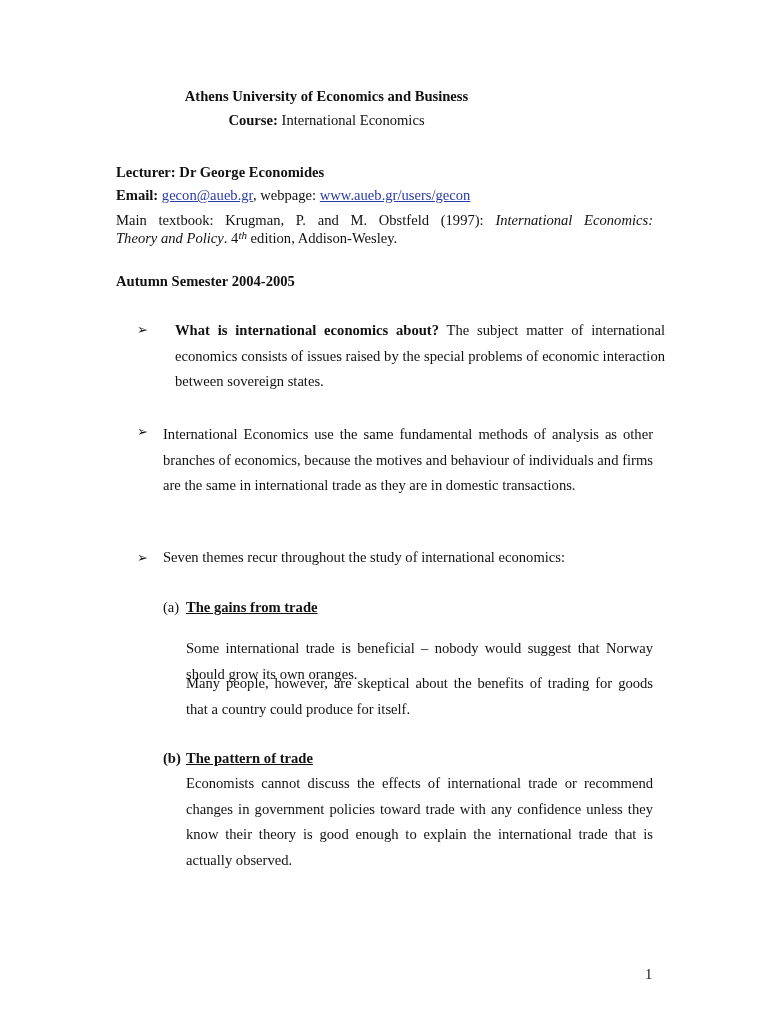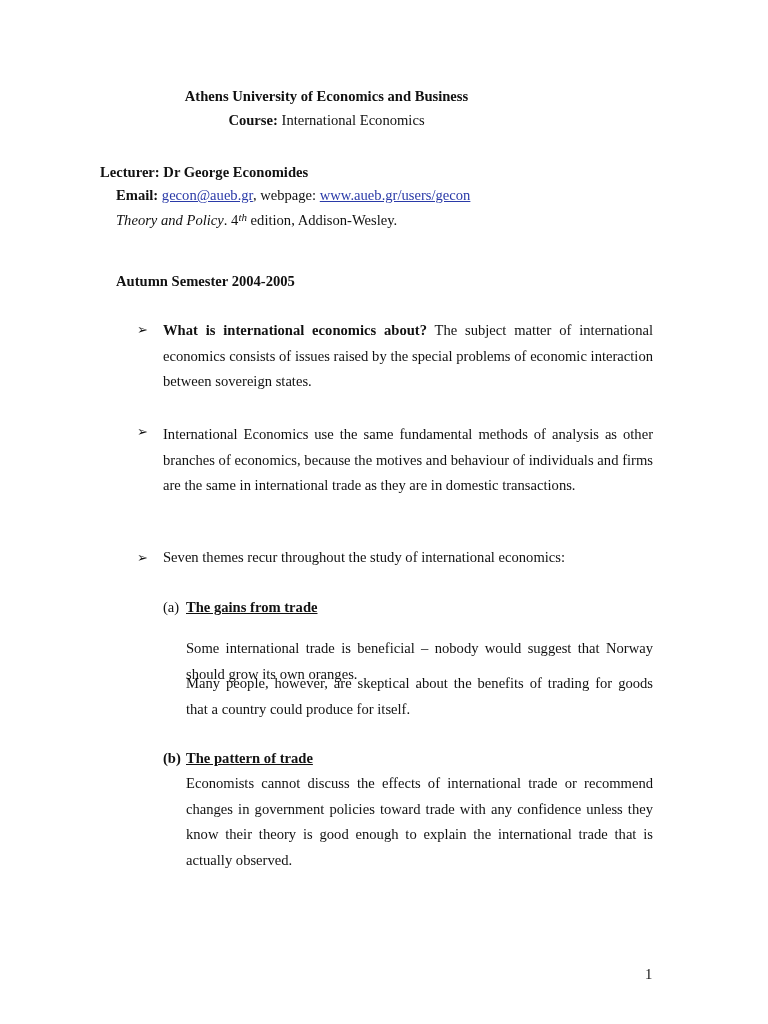--- a/index.html
+++ b/index.html
@@ -19,37 +19,40 @@
 </head>
 <body>
 
 <div>
 
   <div class="abs center bold" style="top:88px;">Athens University of Economics and Business</div>
   <div class="abs center" style="top:112px;">
     <b>Course:</b><span> International Economics</span>
   </div>
 
-  <div class="line bold" style="left:100px; top:164px;font-family:Liberation Serif, serif;">Lecturer: Dr George Economides</div>
+  <div class="line bold" style="left:116px; top:164px;font-family:Liberation Serif, serif;">Lecturer: Dr George Economides</div>
 
   <div class="line" style="left:116px; top:187px;">
     <b>Email:</b>
     <a class="link">gecon@aueb.gr</a><span>, webpage: </span><a class="link">www.aueb.gr/users/gecon</a>
   </div>
 
   <div class="abs" style="left:116px; top:211px; width:537px; line-height:18px;">
+    <div style="text-align:justify; text-align-last:justify;">
+      <span>Main textbook:  Krugman, P. and M. Obstfeld (1997): </span><i>International Economics:</i>
+    </div>
     <div>
       <i>Theory and Policy</i><span>. 4</span><sup>th</sup><span> edition, Addison-Wesley.</span>
     </div>
   </div>
 
   <div class="line bold" style="left:116px; top:273px;">Autumn Semester 2004-2005</div>
 
   <div class="bullet" style="top:322px;">➢</div>
-  <div class="para" style="top:318px;">
+  <div class="para" style="top:318px;margin-left:12px;">
     <b>What is international economics about?</b><span> The subject matter of international economics consists of issues raised by the special problems of economic interaction between sovereign states.</span>
   </div>
 
   <div class="bullet" style="top:424px;">➢</div>
   <div class="para" style="top:422px;">International Economics use the same fundamental methods of analysis as other branches of economics, because the motives and behaviour of individuals and firms are the same in international trade as they are in domestic transactions.</div>
 
   <div class="bullet" style="top:550px;">➢</div>
   <div class="para" style="top:545px;">Seven themes recur throughout the study of international economics:</div>
 
   <div class="line" style="left:163px; top:599px;">(a)</div>

